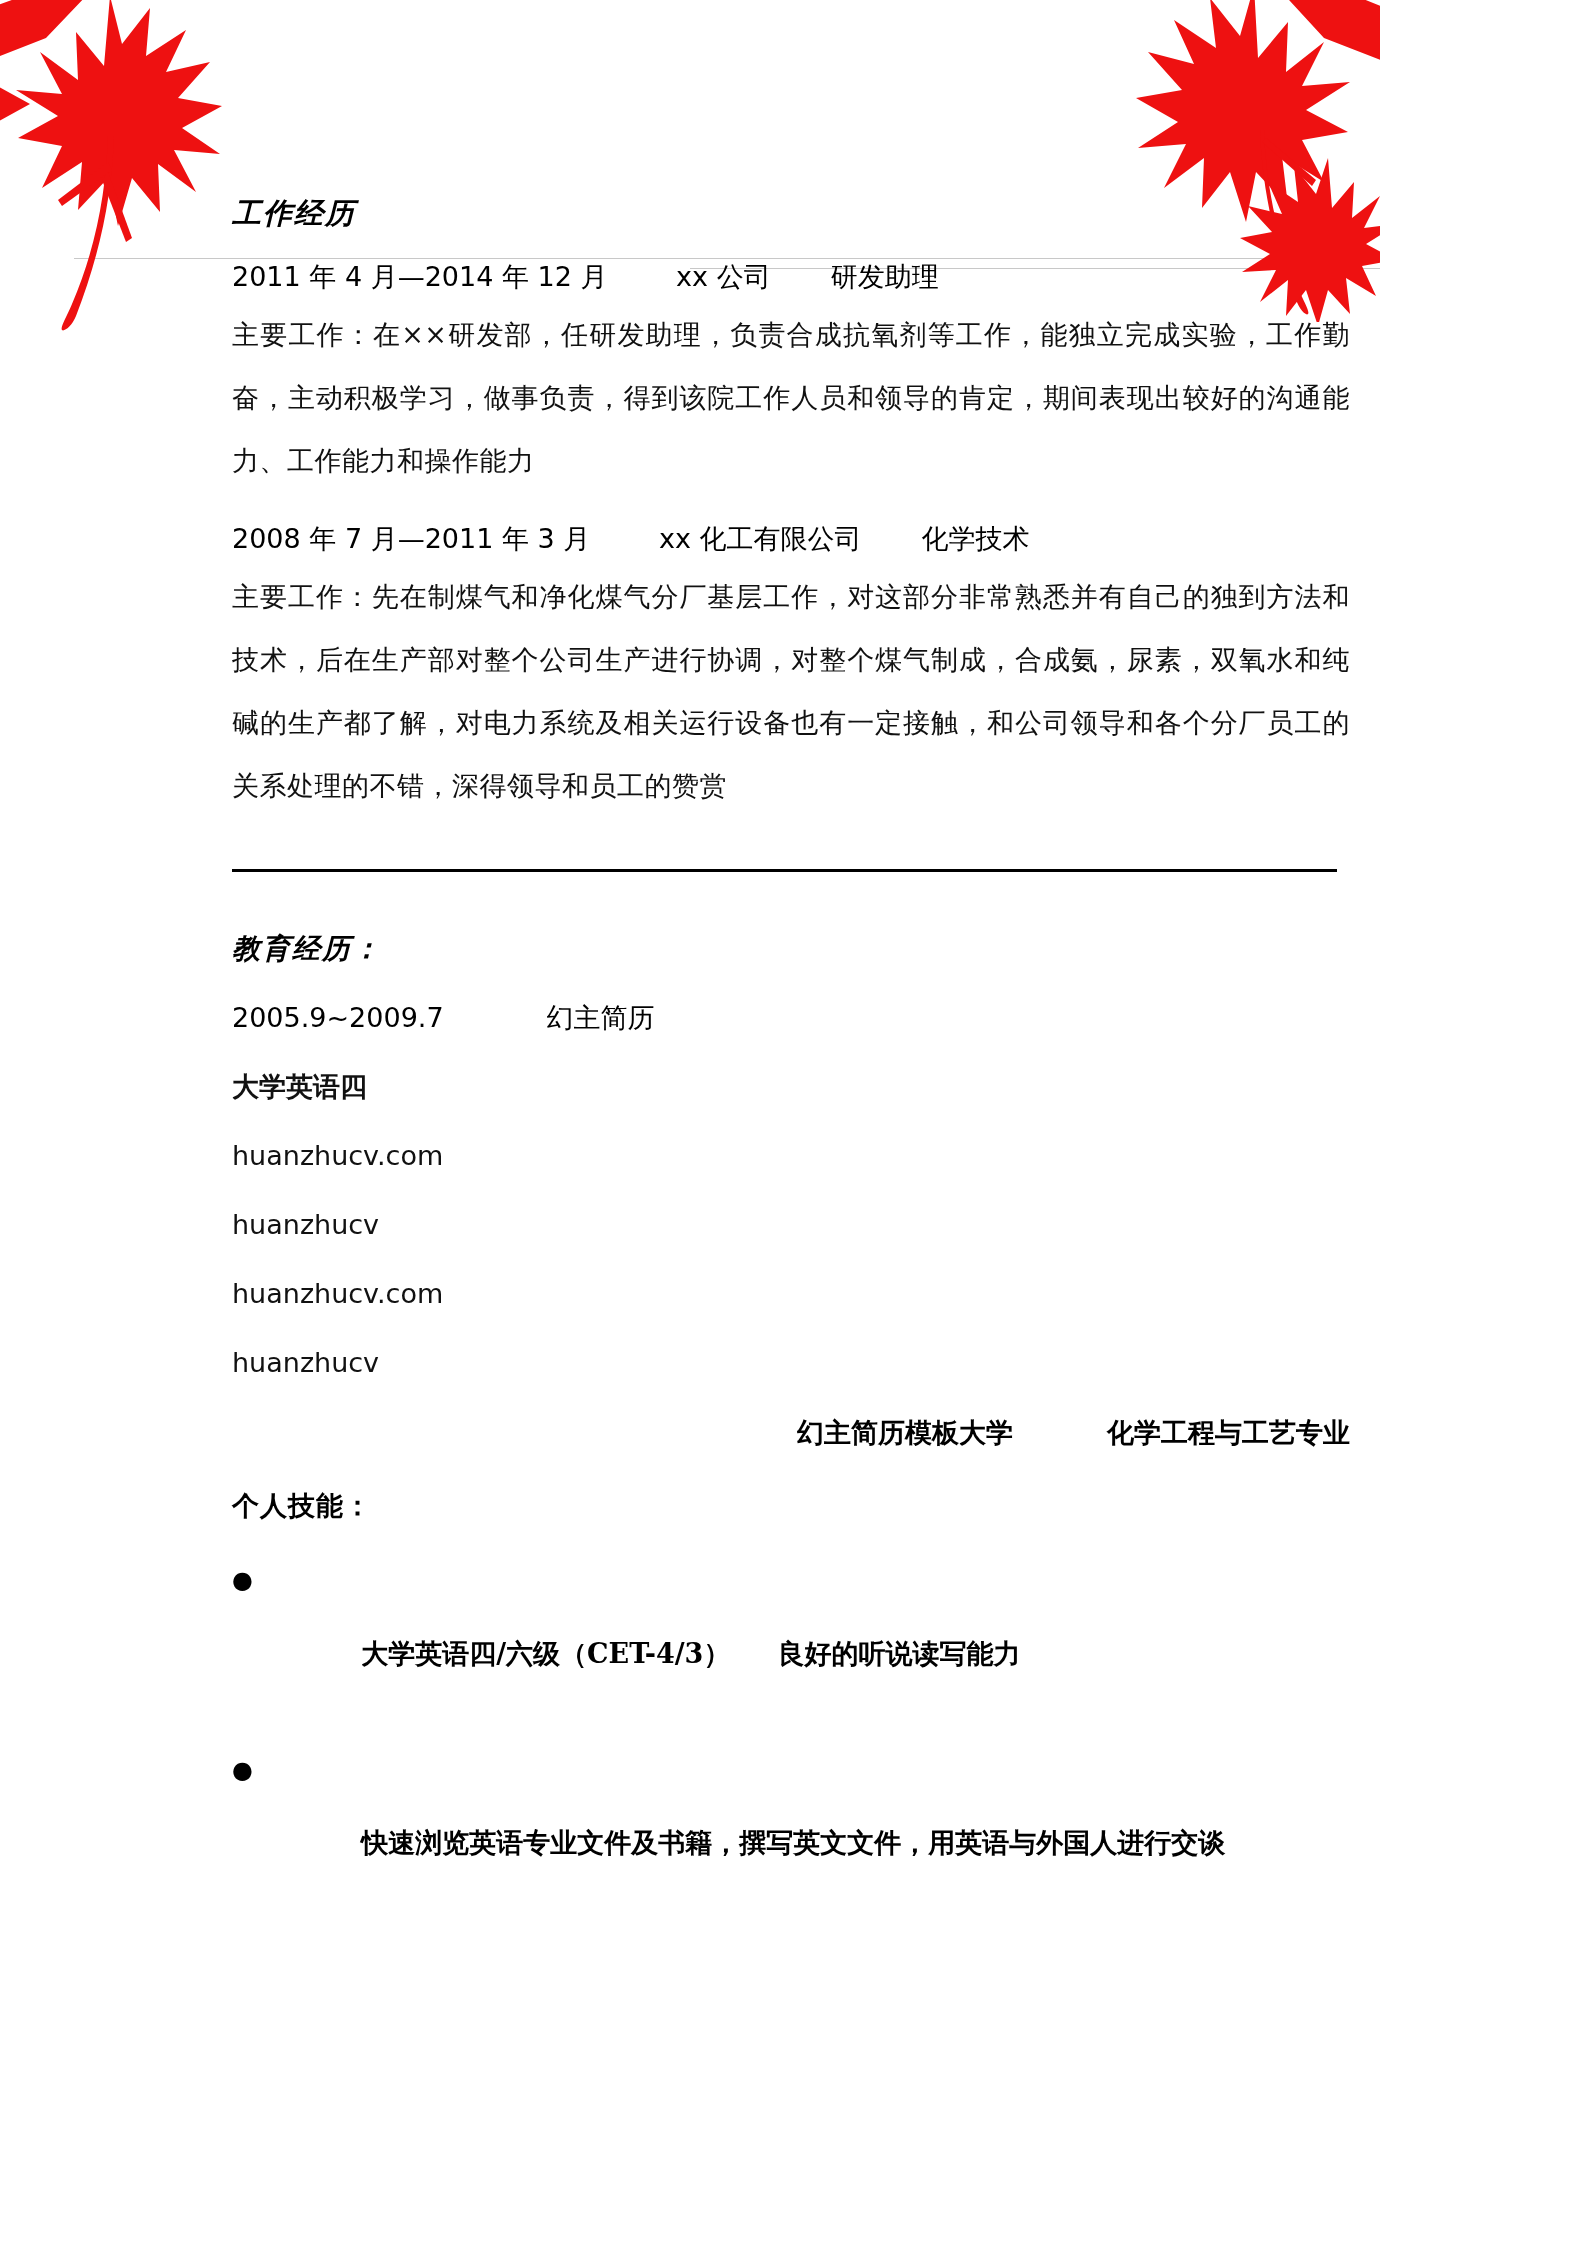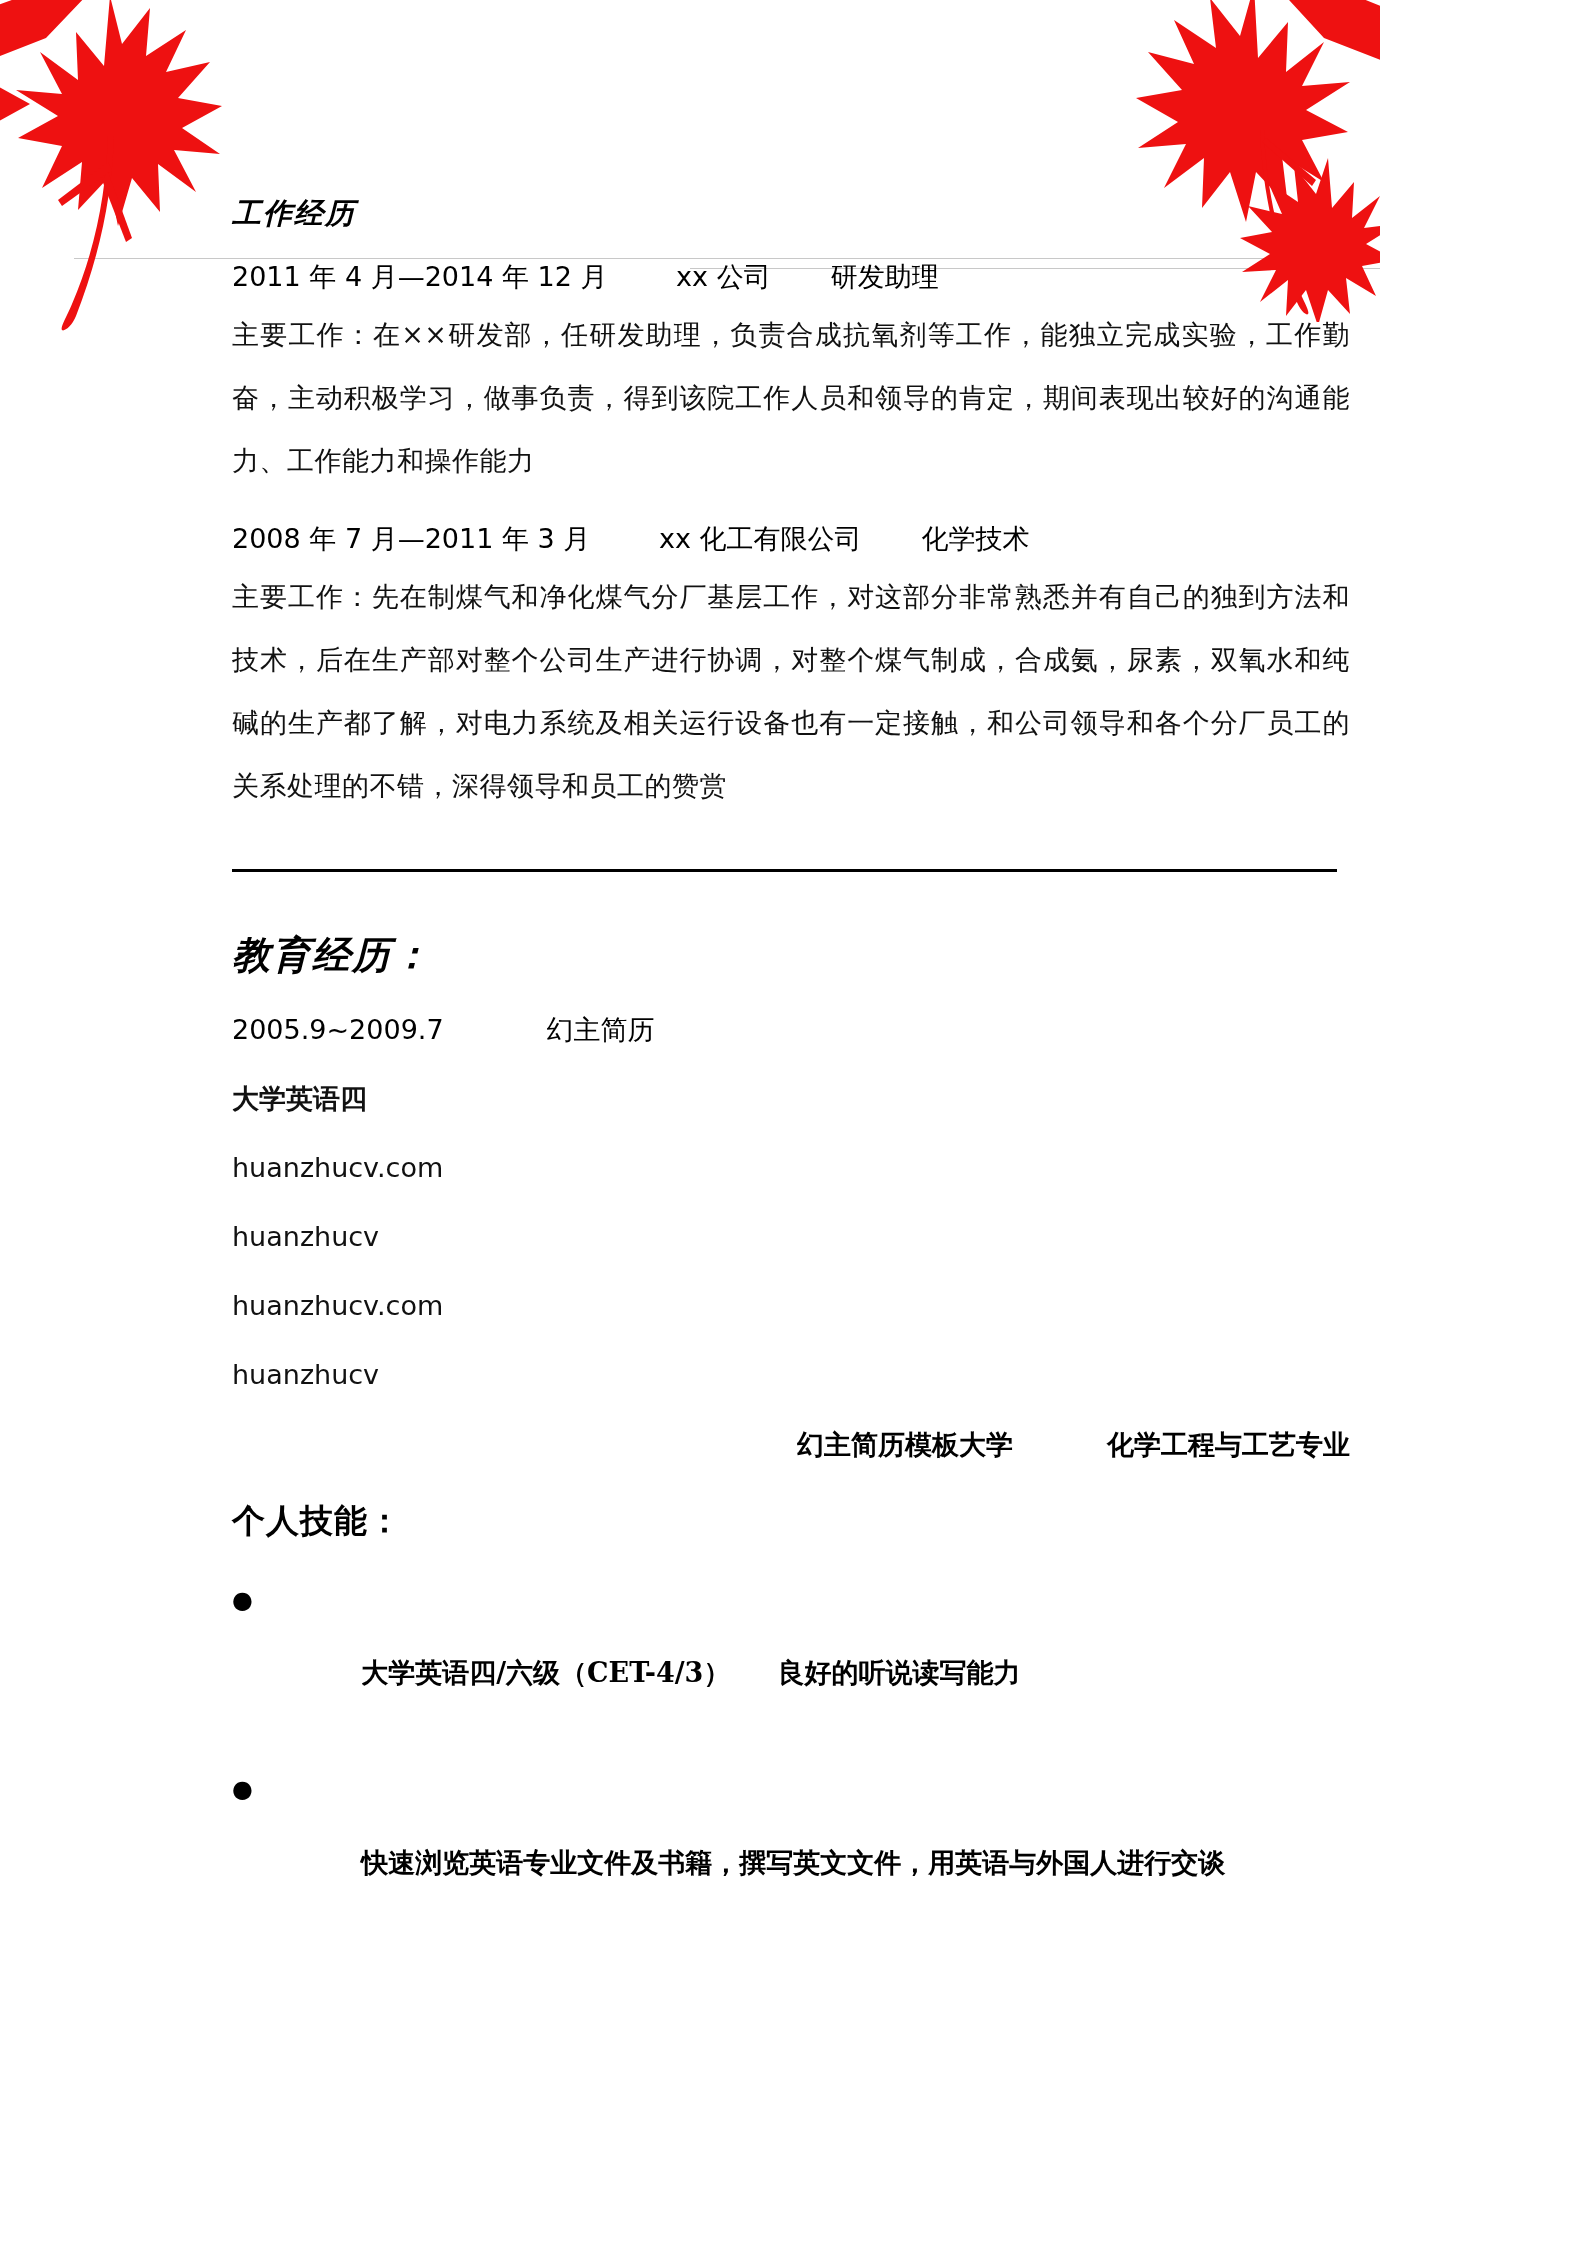--- a/index.html
+++ b/index.html
@@ -81,21 +81,21 @@
     border: none;
     border-top: 3px solid #000000;
     margin: 52px 0 0 0;
     width: 1105px;
   }
 
   .edu-title {
     font-family: "DejaVu Serif", serif;
     font-weight: bold;
     font-style: italic;
-    font-size: 38px;
+    font-size: 28px;
     letter-spacing: 2px;
     margin: 60px 0 34px 0;
     line-height: 1.2;
   }
 
   .edu-row {
     font-size: 27px;
     margin: 0 0 34px 0;
     line-height: 1.3;
     white-space: pre;
@@ -120,21 +120,21 @@
     font-size: 27px;
     margin: 0 0 38px 0;
     white-space: pre;
     line-height: 1.3;
     text-align: right;
   }
 
   .skills-title {
     font-family: "DejaVu Serif", serif;
     font-weight: bold;
-    font-size: 33px;
+    font-size: 27px;
     margin: 0 0 40px 0;
     letter-spacing: 1px;
     line-height: 1.3;
   }
 
   ul.skills {
     list-style: none;
     margin: 0;
     padding: 0;
   }

